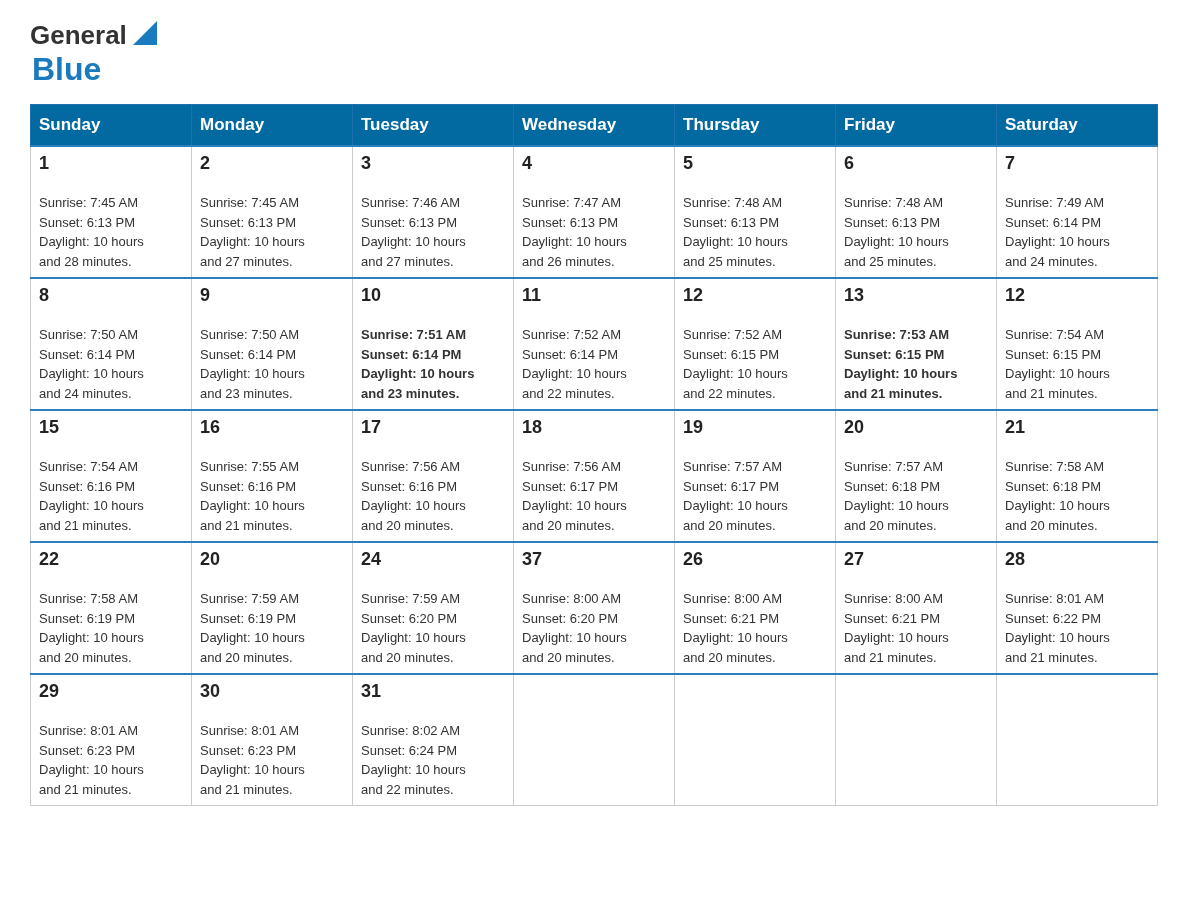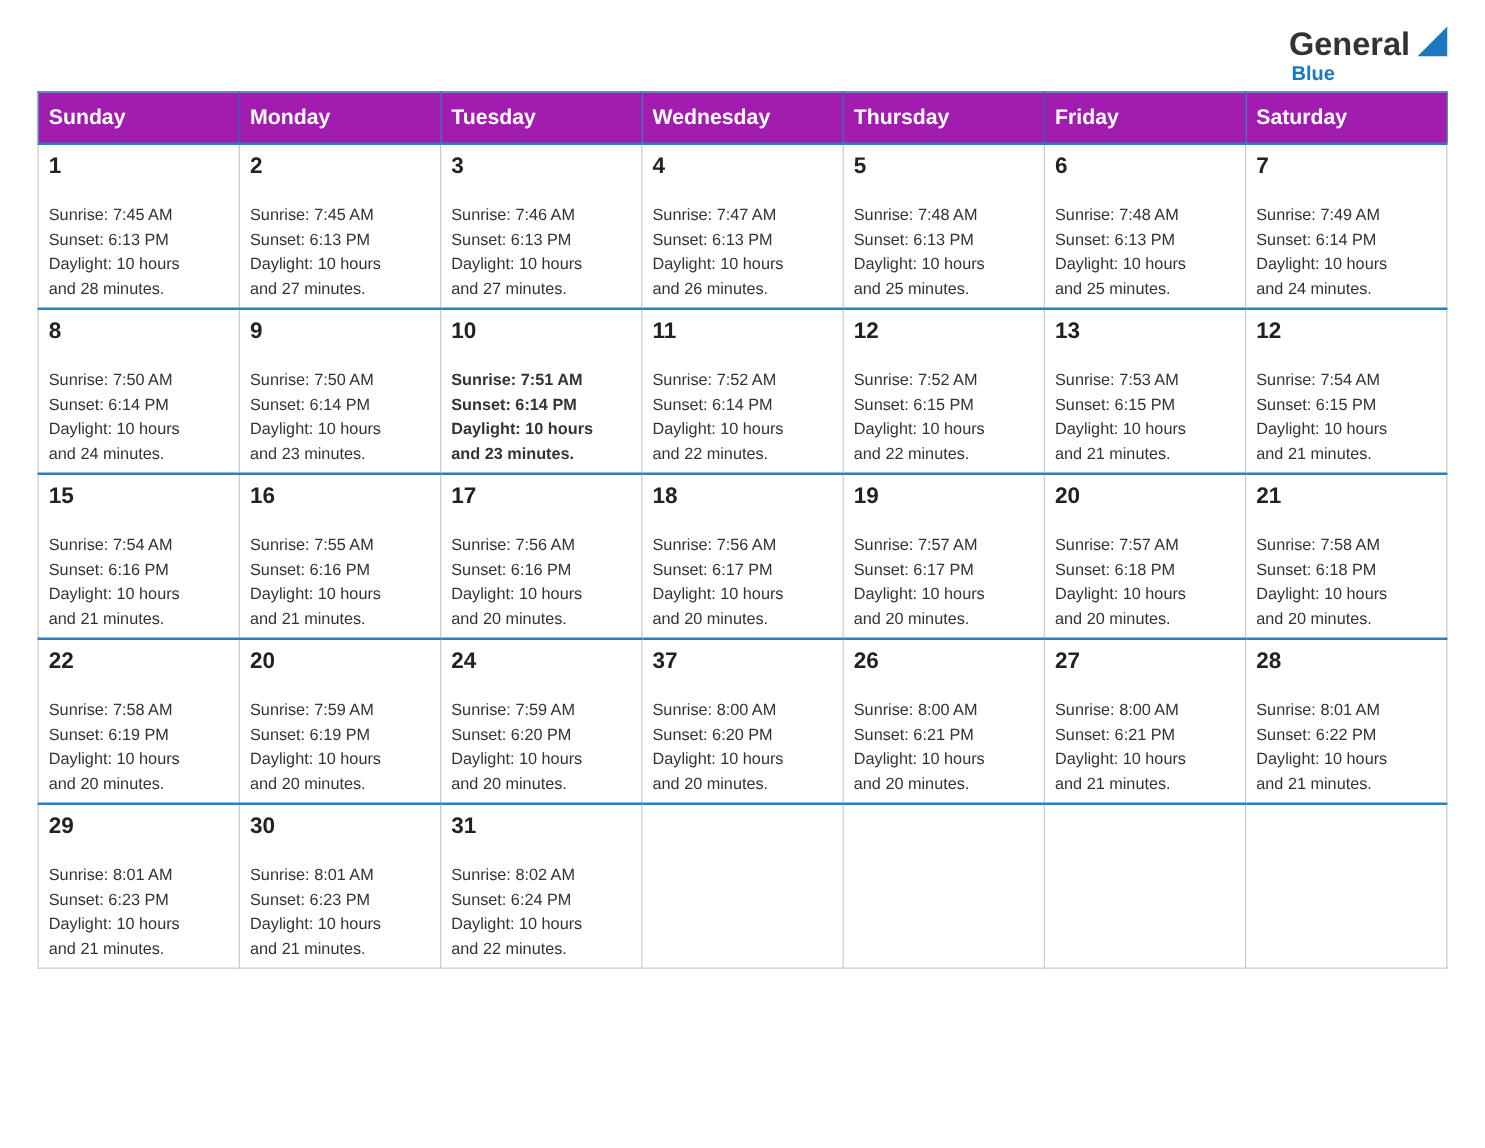--- a/index.html
+++ b/index.html
@@ -7,30 +7,29 @@
       font-family: Arial, sans-serif;
       background: #ffffff;
       padding: 20px 30px;
       width: 1188px;
       min-height: 918px;
     }
     .header-area {
       display: flex;
       justify-content: space-between;
       align-items: flex-end;
-      margin-bottom: 4px;
-      flex-direction: column;
+      margin-bottom: 16px;
     }
     .logo-text-general {
       font-size: 26px;
       font-weight: bold;
       color: #333;
     }
     .logo-text-blue {
-      font-size: 16px;
+      font-size: 32px;
       font-weight: bold;
       color: #1a7abf;
     }
     .logo-wrapper {
       display: flex;
       flex-direction: column;
     }
     .logo-line1 {
       display: flex;
       align-items: center;
@@ -53,21 +52,21 @@
       font-size: 22px;
       color: #555;
       margin-top: 4px;
     }
     .calendar-table {
       width: 100%;
       border-collapse: collapse;
       border: 1px solid #aaa;
     }
     .calendar-table th {
-      background-color: #a21caf;
+      background-color: #0369a1;
       color: #ffffff;
       font-size: 17px;
       font-weight: bold;
       padding: 10px 8px;
       text-align: left;
       border: 1px solid #2070b0;
     }
     .calendar-table td {
       vertical-align: top;
       padding: 6px 8px;
@@ -212,21 +211,21 @@
         </td>
         <td>
           <span class="day-number">12</span>
           <div class="day-info" style="white-space: pre-line;">Sunrise: 7:52 AM
 Sunset: 6:15 PM
 Daylight: 10 hours
 and 22 minutes.</div>
         </td>
         <td>
           <span class="day-number">13</span>
-          <div class="day-info" style="white-space: pre-line;">Sunrise: 7:53 AM
+          <div class="day-info" style="white-space: pre-line; font-weight: bold;">Sunrise: 7:53 AM
 Sunset: 6:15 PM
 Daylight: 10 hours
 and 21 minutes.</div>
         </td>
         <td>
           <span class="day-number">12</span>
           <div class="day-info" style="white-space: pre-line;">Sunrise: 7:54 AM
 Sunset: 6:15 PM
 Daylight: 10 hours
 and 21 minutes.</div>

